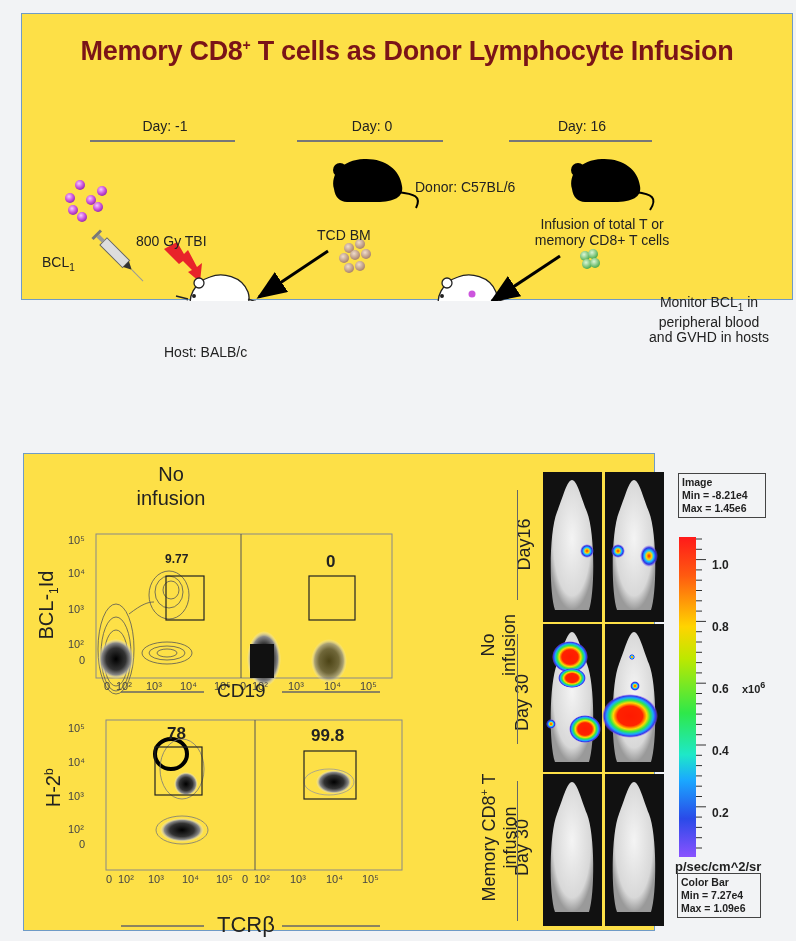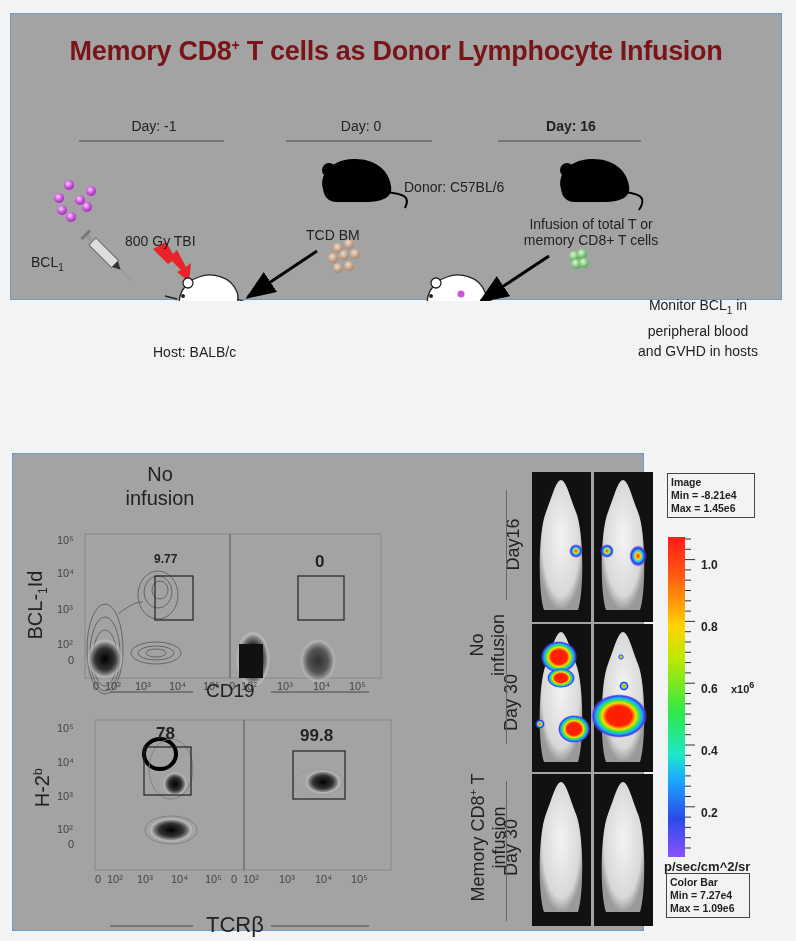--- a/index.html
+++ b/index.html
@@ -1,17 +1,17 @@
 <!DOCTYPE html>
 <html><head>
 <meta charset="utf-8">
 <style>
   html, body { margin: 0; padding: 0; }
   body { width: 796px; height: 941px; background: #f2f3f5; position: relative; font-family: "Liberation Sans", sans-serif; overflow: hidden; }
-  .panel { position: absolute; background: #a3a3a3; border: 1.5px solid #6f9bc6; box-sizing: border-box; }
+  .panel { position: absolute; background: #fde047; border: 1.5px solid #6f9bc6; box-sizing: border-box; margin-left: 11px; }
   #top-panel { left: 10px; top: 13px; width: 772px; height: 287px; }
   #bottom-panel { left: 12px; top: 453px; width: 632px; height: 478px; }
   .title { position: absolute; left: 0; right: 0; top: 22px; text-align: center; font-family: "Liberation Sans", sans-serif; font-weight: bold; font-size: 27px; color: #7a1418; letter-spacing: -0.3px; }
   .title sup { font-size: 14px; }
   .abs { position: absolute; }
   .lbl { position: absolute; font-size: 14px; color: #222; white-space: nowrap; }
   .day-lbl { position: absolute; font-size: 14px; color: #222; text-align: center; }
   .day-line { position: absolute; height: 0; border-top: 2px solid #777; }
   .center { text-align: center; }
 </style>
@@ -20,21 +20,21 @@
 
 <div class="panel" id="top-panel">
   <div class="title">
     <span>Memory CD8</span><sup>+</sup><span> T cells as Donor Lymphocyte Infusion</span>
   </div>
 
   <div class="day-lbl" style="left:68px; top:104px; width:150px;">Day: -1</div>
   <div class="day-line" style="left:68px; top:126px; width:145px;"></div>
   <div class="day-lbl" style="left:275px; top:104px; width:150px;">Day: 0</div>
   <div class="day-line" style="left:275px; top:126px; width:146px;"></div>
-  <div class="day-lbl" style="left:485px; top:104px; width:150px;font-weight:bold;">Day: 16</div>
+  <div class="day-lbl" style="left:485px; top:104px; width:150px;">Day: 16</div>
   <div class="day-line" style="left:487px; top:126px; width:143px;"></div>
 
   <svg class="abs" style="left:0; top:0;" width="772" height="287">
     <defs>
       <radialGradient id="gPurple" cx="40%" cy="35%" r="65%">
         <stop offset="0%" stop-color="#f6c9ff"></stop>
           <stop offset="60%" stop-color="#cc55dd"></stop>
           <stop offset="100%" stop-color="#9b2cae"></stop>
       </radialGradient>
       <radialGradient id="gTan" cx="40%" cy="35%" r="65%">
@@ -123,21 +123,21 @@
 
   <div class="lbl" style="left:20px; top:240px;"><span>BCL</span><sub style="font-size:10px;">1</sub></div>
   <div class="lbl" style="left:114px; top:219px;">800 Gy TBI</div>
   <div class="lbl" style="left:142px; top:330px;">Host: BALB/c</div>
   <div class="lbl" style="left:295px; top:213px;">TCD BM</div>
   <div class="lbl" style="left:393px; top:165px;">Donor: C57BL/6</div>
   <div class="lbl center" style="left:480px; top:202px; width:200px;">
     <div>Infusion of total T or</div>
     <div>memory CD8+ T cells</div>
   </div>
-  <div class="lbl center" style="left:612px; top:281px; width:150px; line-height:20px;">
+  <div class="lbl center" style="left:612px; top:281px; width:150px; line-height:15px;">
     <div><span>Monitor BCL</span><sub style="font-size:10px;">1</sub><span> in</span></div>
     <div>peripheral blood</div>
     <div>and GVHD in hosts</div>
   </div>
 </div>
 
 <div class="panel" id="bottom-panel">
 
   <div class="lbl center" style="left:92px; top:8px; width:110px; font-size:20px; line-height:24px;">
     <div>No</div>

